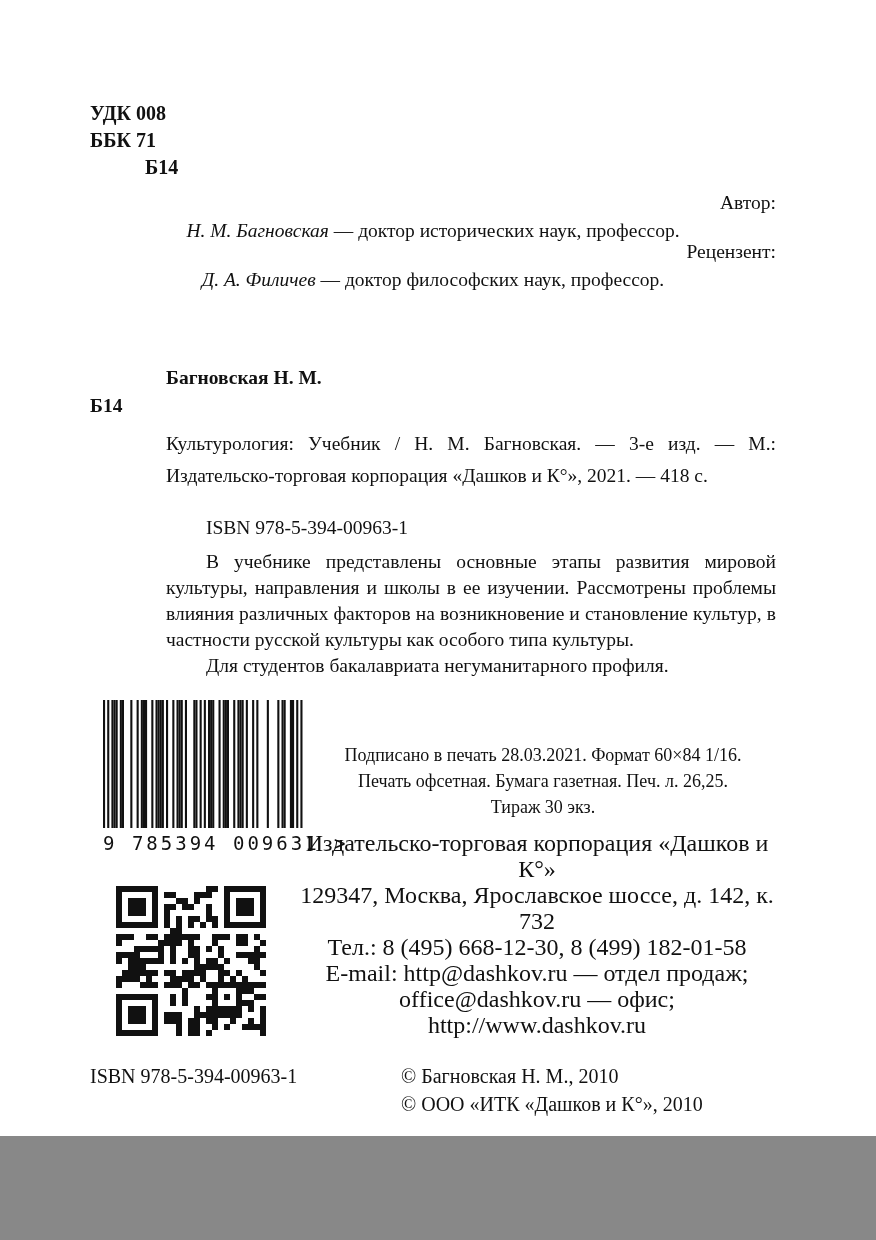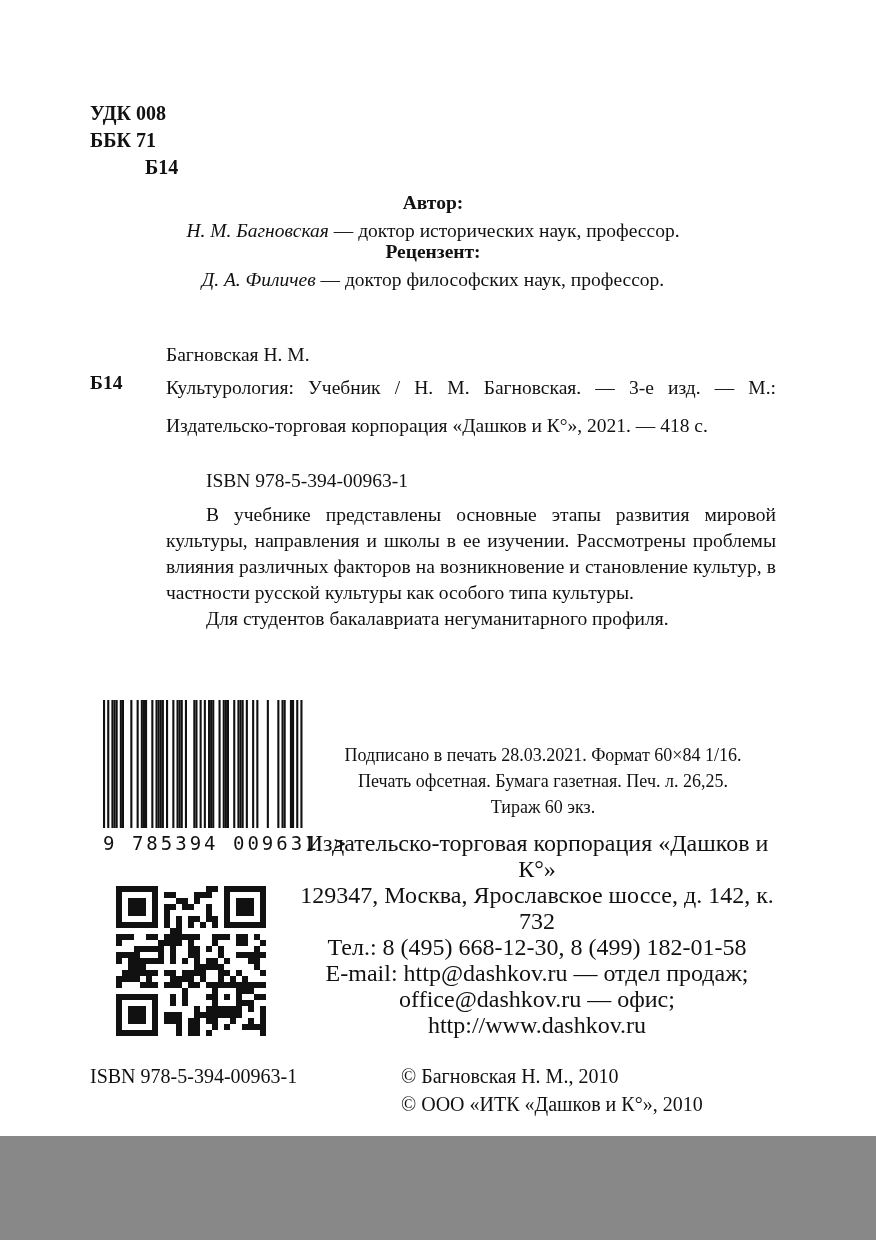--- a/index.html
+++ b/index.html
@@ -12,27 +12,27 @@
     overflow:hidden;
   }
   .italic{font-style:italic;}
 
   .codes{position:absolute;top:100px;left:90px;font-weight:bold;font-size:20px;line-height:27px;}
   .codes .b14{margin-left:55px;}
 
   .centered{position:absolute;left:90px;width:686px;text-align:center;font-size:19.5px;line-height:28px;}
   .author-block{top:189px;}
   .reviewer-block{top:238px;}
-  .centered .head{font-weight:bold;}
+  .centered .head{font-weight:normal;text-align:right;}
 
   .catalog{position:absolute;top:341px;left:90px;width:686px;font-size:19.5px;}
-  .catalog-author{font-weight:normal;margin-left:76px;line-height:28px;}
+  .catalog-author{font-weight:bold;margin-left:76px;line-height:28px;margin-top:23px;}
   .catalog-row{display:flex;}
   .catalog-code{width:76px;font-weight:bold;line-height:28px;}
-  .catalog-entry{flex:1;text-align:justify;line-height:38px;}
+  .catalog-entry{flex:1;text-align:justify;line-height:32px;margin-top:36px;}
   .catalog-isbn{margin-left:116px;margin-top:22px;line-height:28px;}
   .annotation{margin:0 0 0 76px;text-align:justify;text-indent:40px;line-height:26px;}
   .annotation.first{margin-top:7px;}
 
   .barcode-block{position:absolute;top:700px;left:103px;width:200px;}
   .barcode-bars{height:128px;}
   .barcode-digits{margin-top:4px;font-family:"DejaVu Sans Mono","Liberation Mono",monospace;font-size:19px;letter-spacing:3px;white-space:nowrap;}
 
   .qr-block{position:absolute;top:886px;left:116px;width:150px;height:150px;}
 
@@ -445,21 +445,21 @@
         <rect x="60" y="144" width="6" height="6"></rect>
         <rect x="72" y="144" width="6" height="6"></rect>
         <rect x="78" y="144" width="6" height="6"></rect>
         <rect x="90" y="144" width="6" height="6"></rect>
         <rect x="144" y="144" width="6" height="6"></rect>
       </svg></div>
 
   <div class="print-info">
     <div>Подписано в печать 28.03.2021. Формат 60×84 1/16.</div>
     <div>Печать офсетная. Бумага газетная. Печ. л. 26,25.</div>
-    <div>Тираж 60 экз.</div>
+    <div>Тираж 30 экз.</div>
   </div>
 
   <div class="publisher">
     <div>Издательско-торговая корпорация «Дашков и К°»</div>
     <div>129347, Москва, Ярославское шоссе, д. 142, к. 732</div>
     <div>Тел.: 8 (495) 668-12-30, 8 (499) 182-01-58</div>
     <div>E-mail: http@dashkov.ru — отдел продаж;</div>
     <div>office@dashkov.ru — офис; http://www.dashkov.ru</div>
   </div>
 

